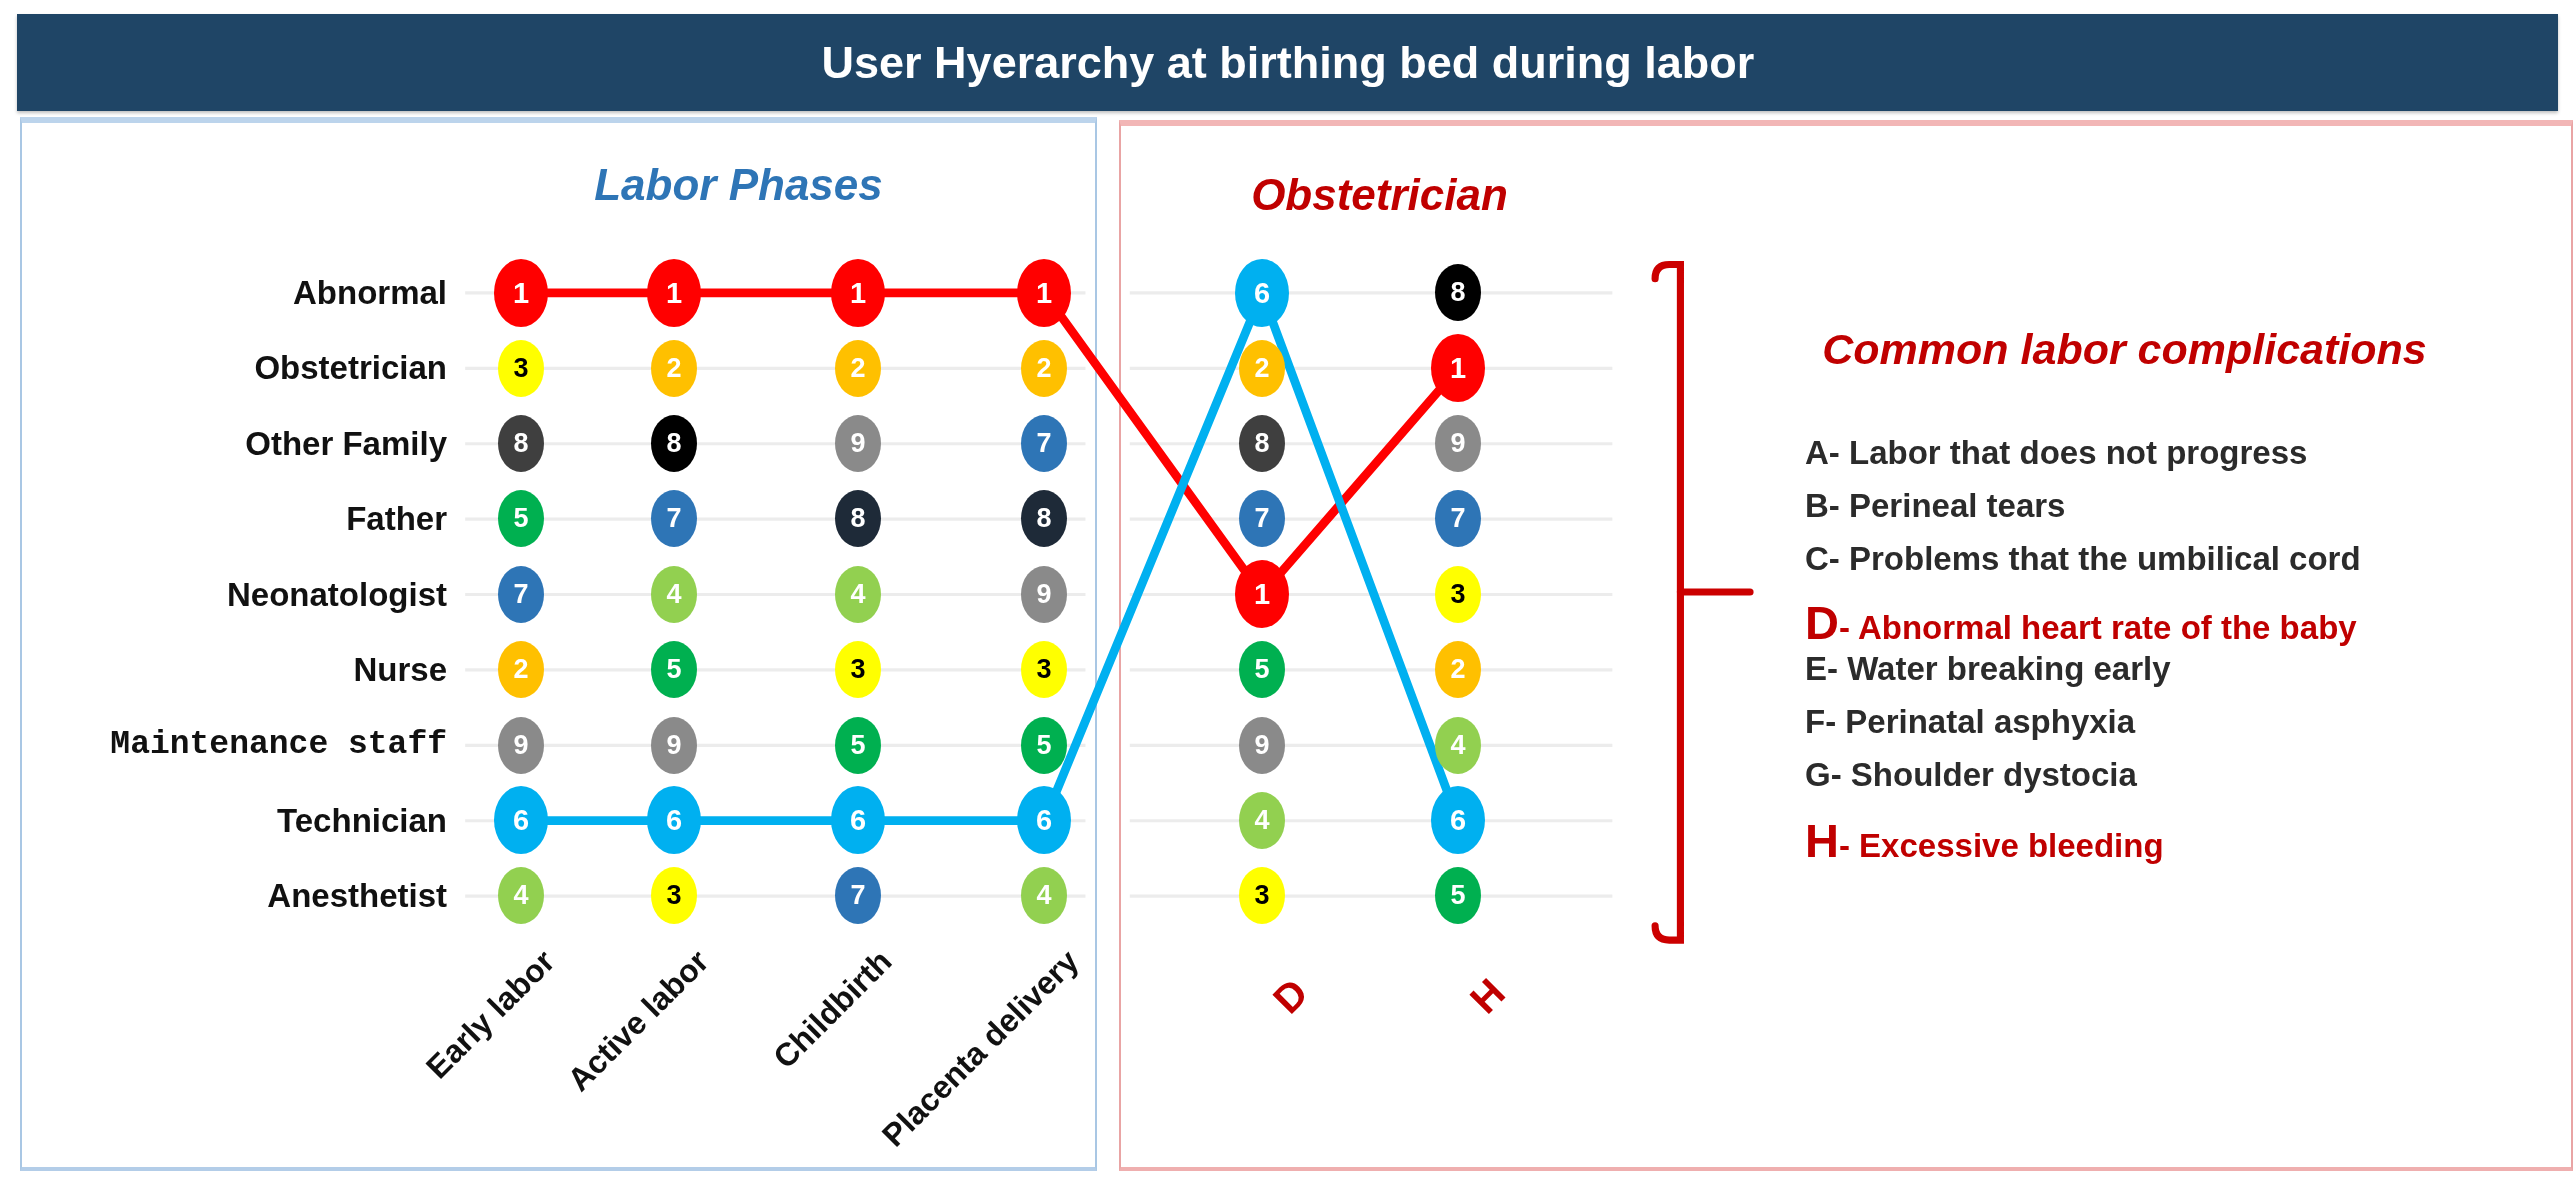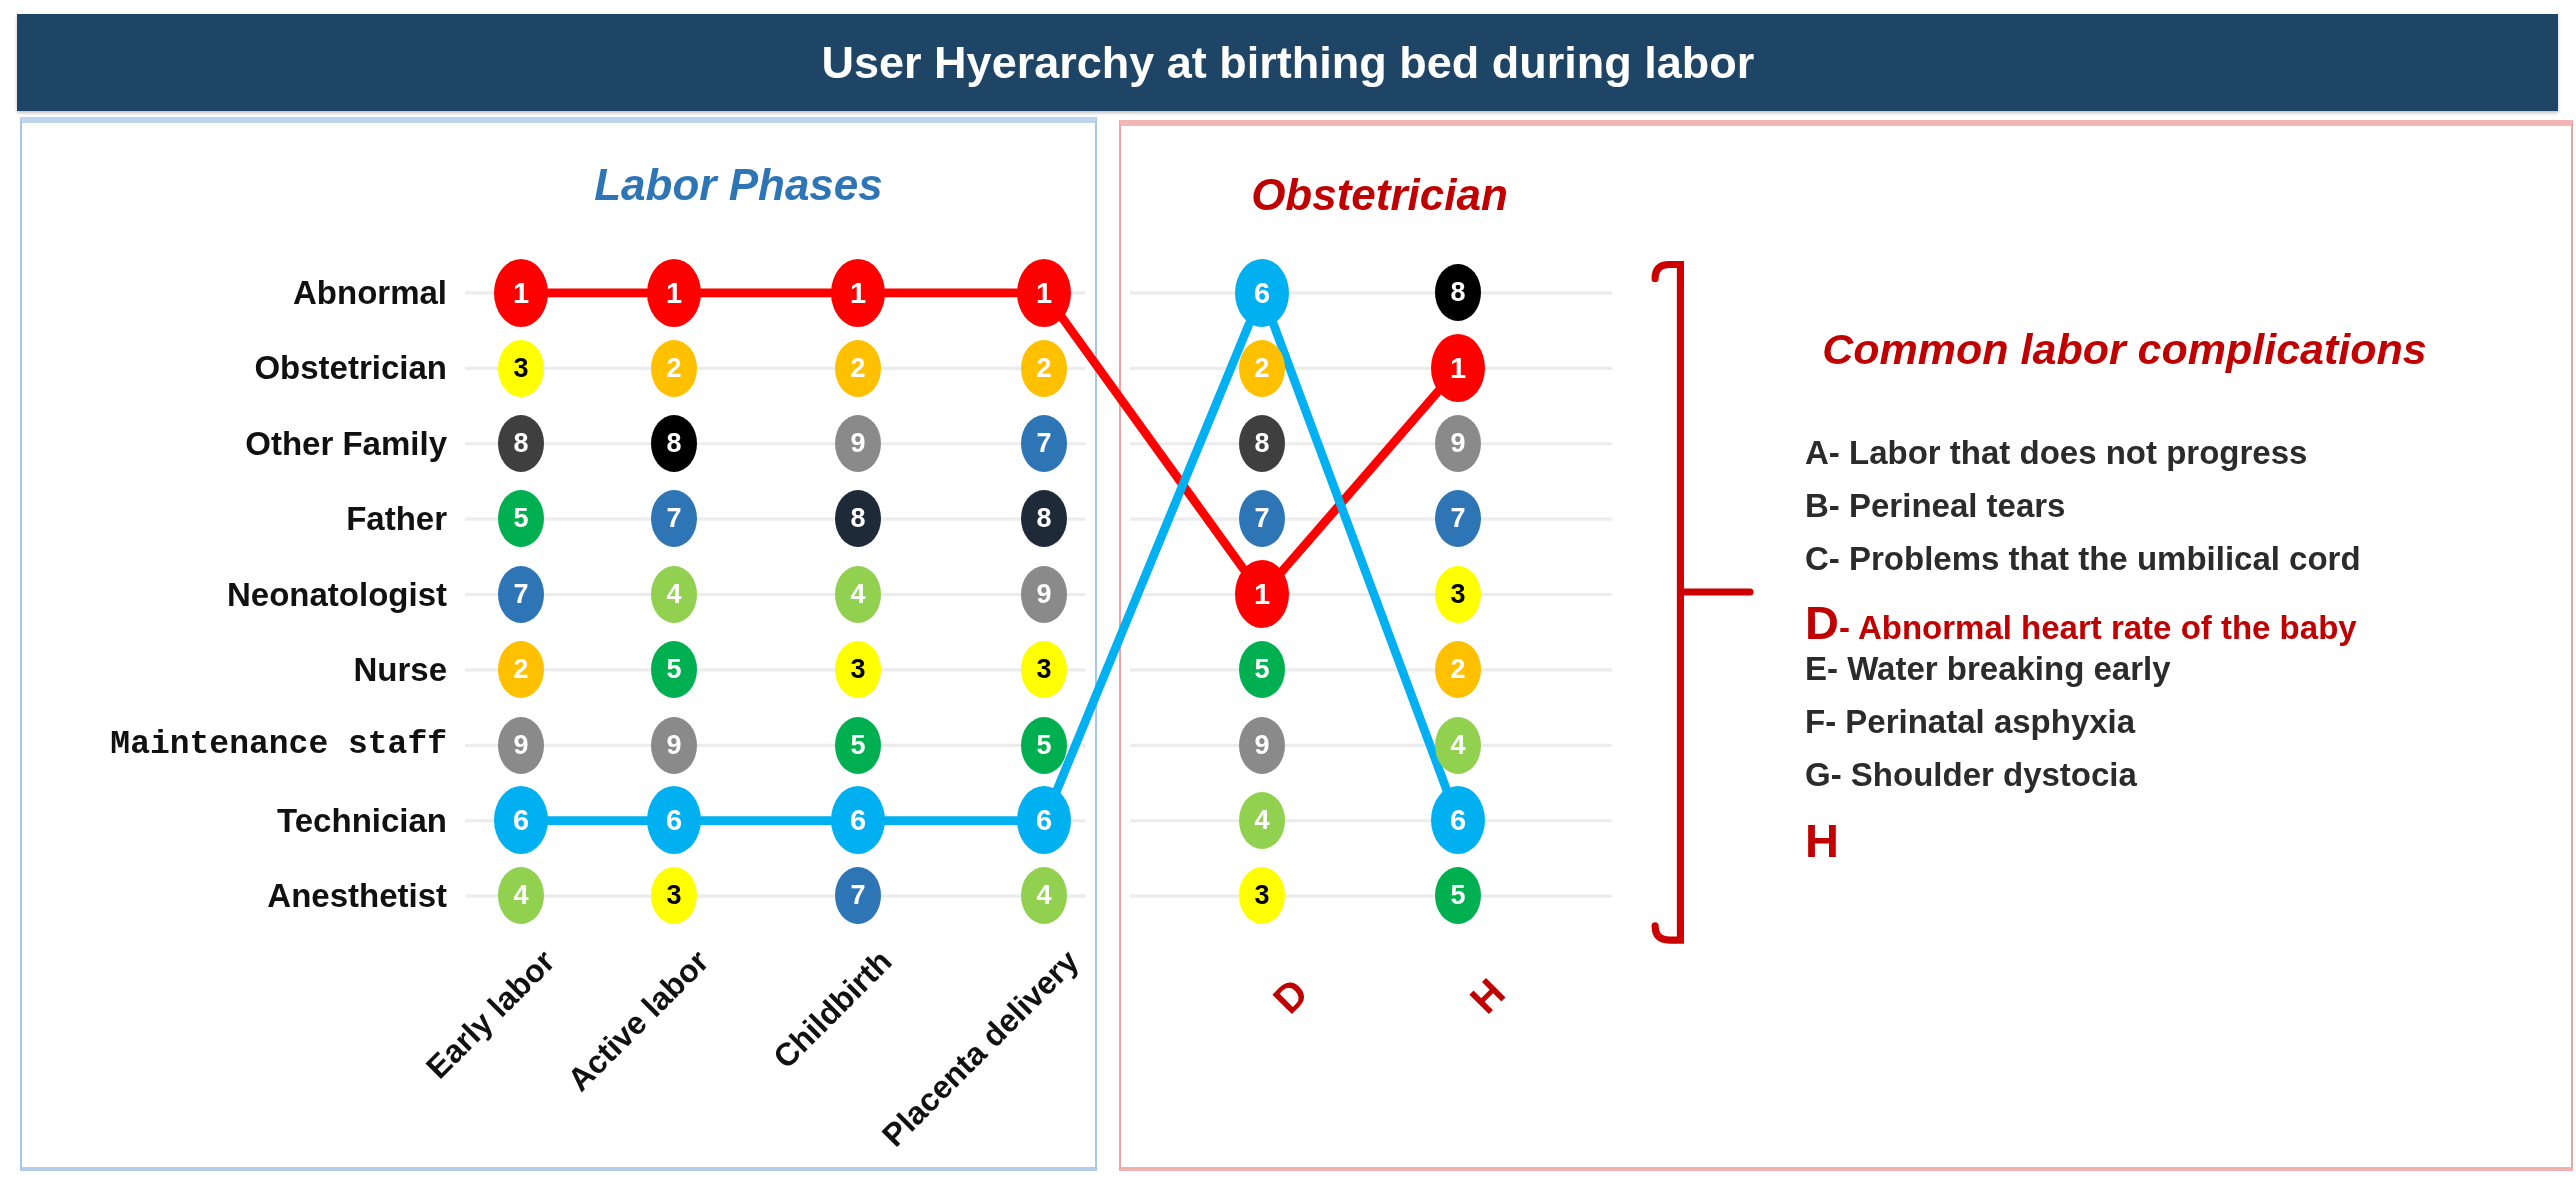--- a/index.html
+++ b/index.html
@@ -181,17 +181,17 @@
   <div id="legend">
     <div id="legend-title" style="color: rgb(192, 0, 0);">Common labor complications</div>
     <div id="legend-items">
         <div class="legend-item" style="top: 434px;"><span class="letter">A</span><span>- Labor that does not progress</span></div>
         <div class="legend-item" style="top: 487px;"><span class="letter">B</span><span>- Perineal tears</span></div>
         <div class="legend-item" style="top: 540px;"><span class="letter">C</span><span>- Problems that the umbilical cord</span></div>
         <div class="legend-item highlight" style="top: 595px;"><span class="letter">D</span><span>- Abnormal heart rate of the baby</span></div>
         <div class="legend-item" style="top: 650px;"><span class="letter">E</span><span>- Water breaking early</span></div>
         <div class="legend-item" style="top: 703px;"><span class="letter">F</span><span>- Perinatal asphyxia</span></div>
         <div class="legend-item" style="top: 756px;"><span class="letter">G</span><span>- Shoulder dystocia</span></div>
-        <div class="legend-item highlight" style="top: 813px;"><span class="letter">H</span></div>
+        <div class="legend-item highlight" style="top: 813px;"><span class="letter">H</span><span>- Excessive bleeding</span></div>
       </div>
   </div>
 </div>
 
 
 </body></html>

